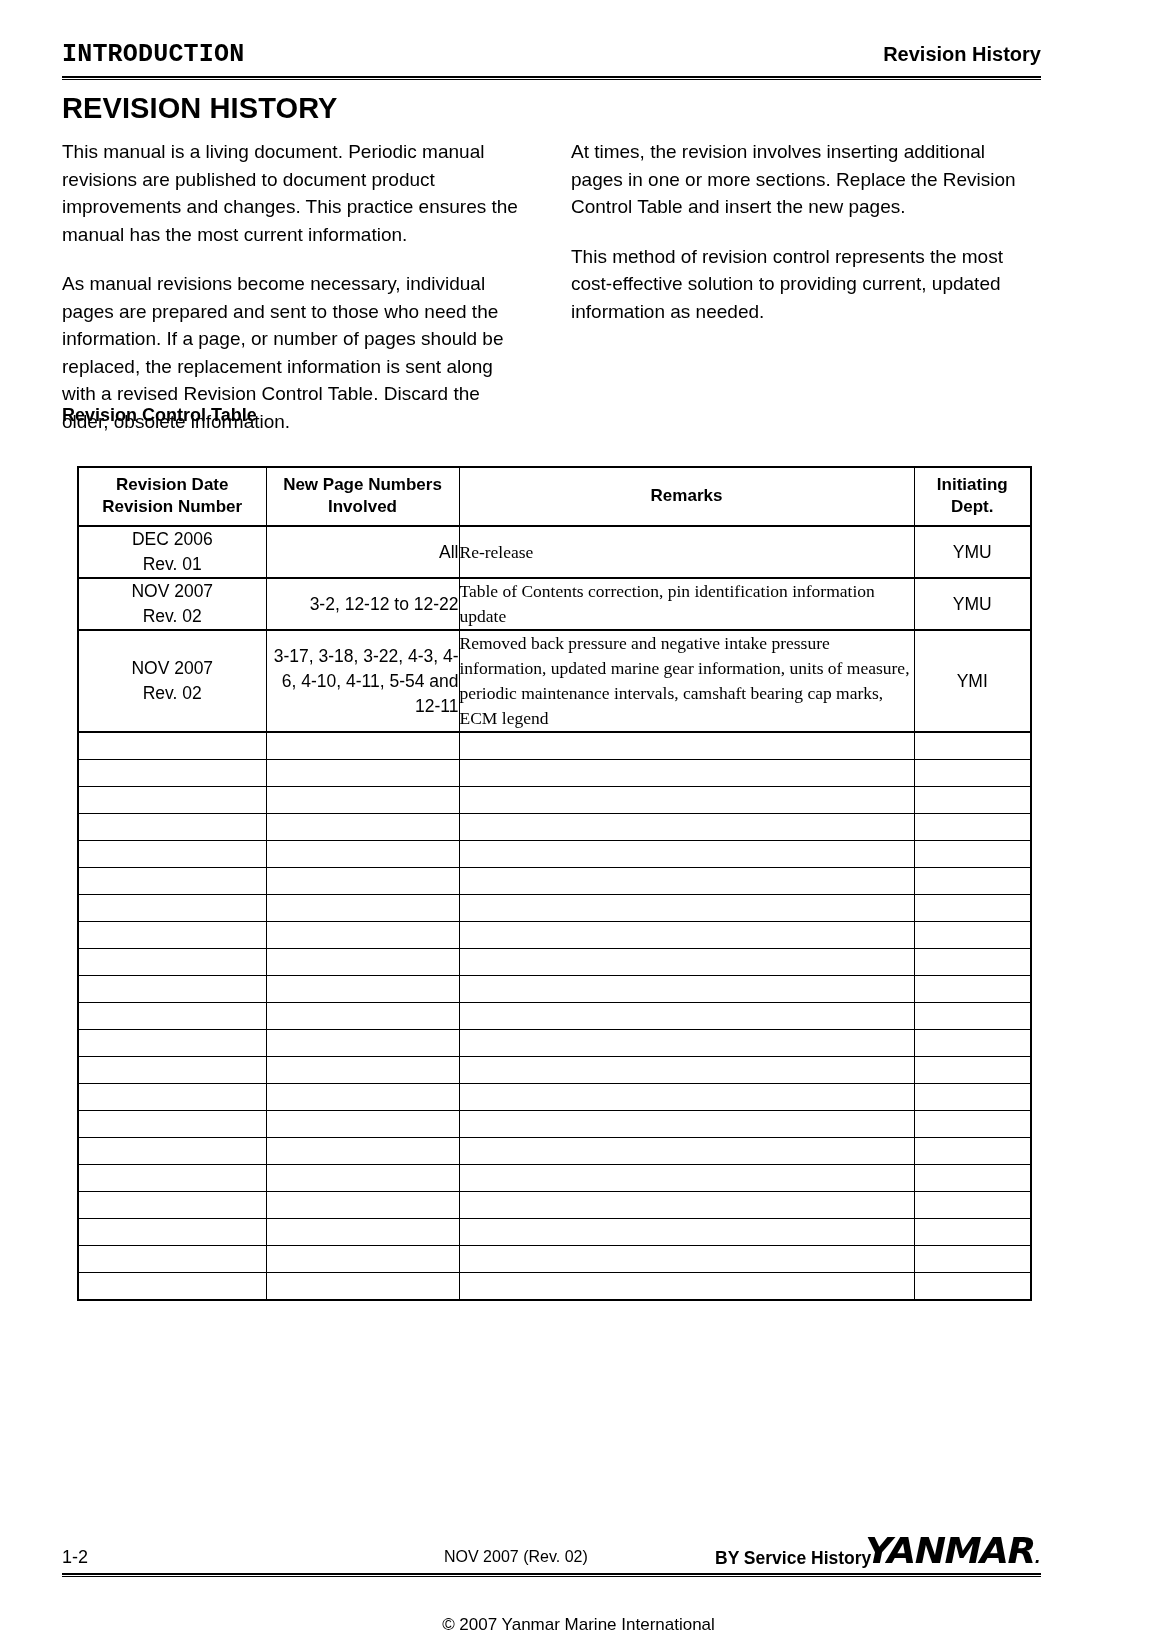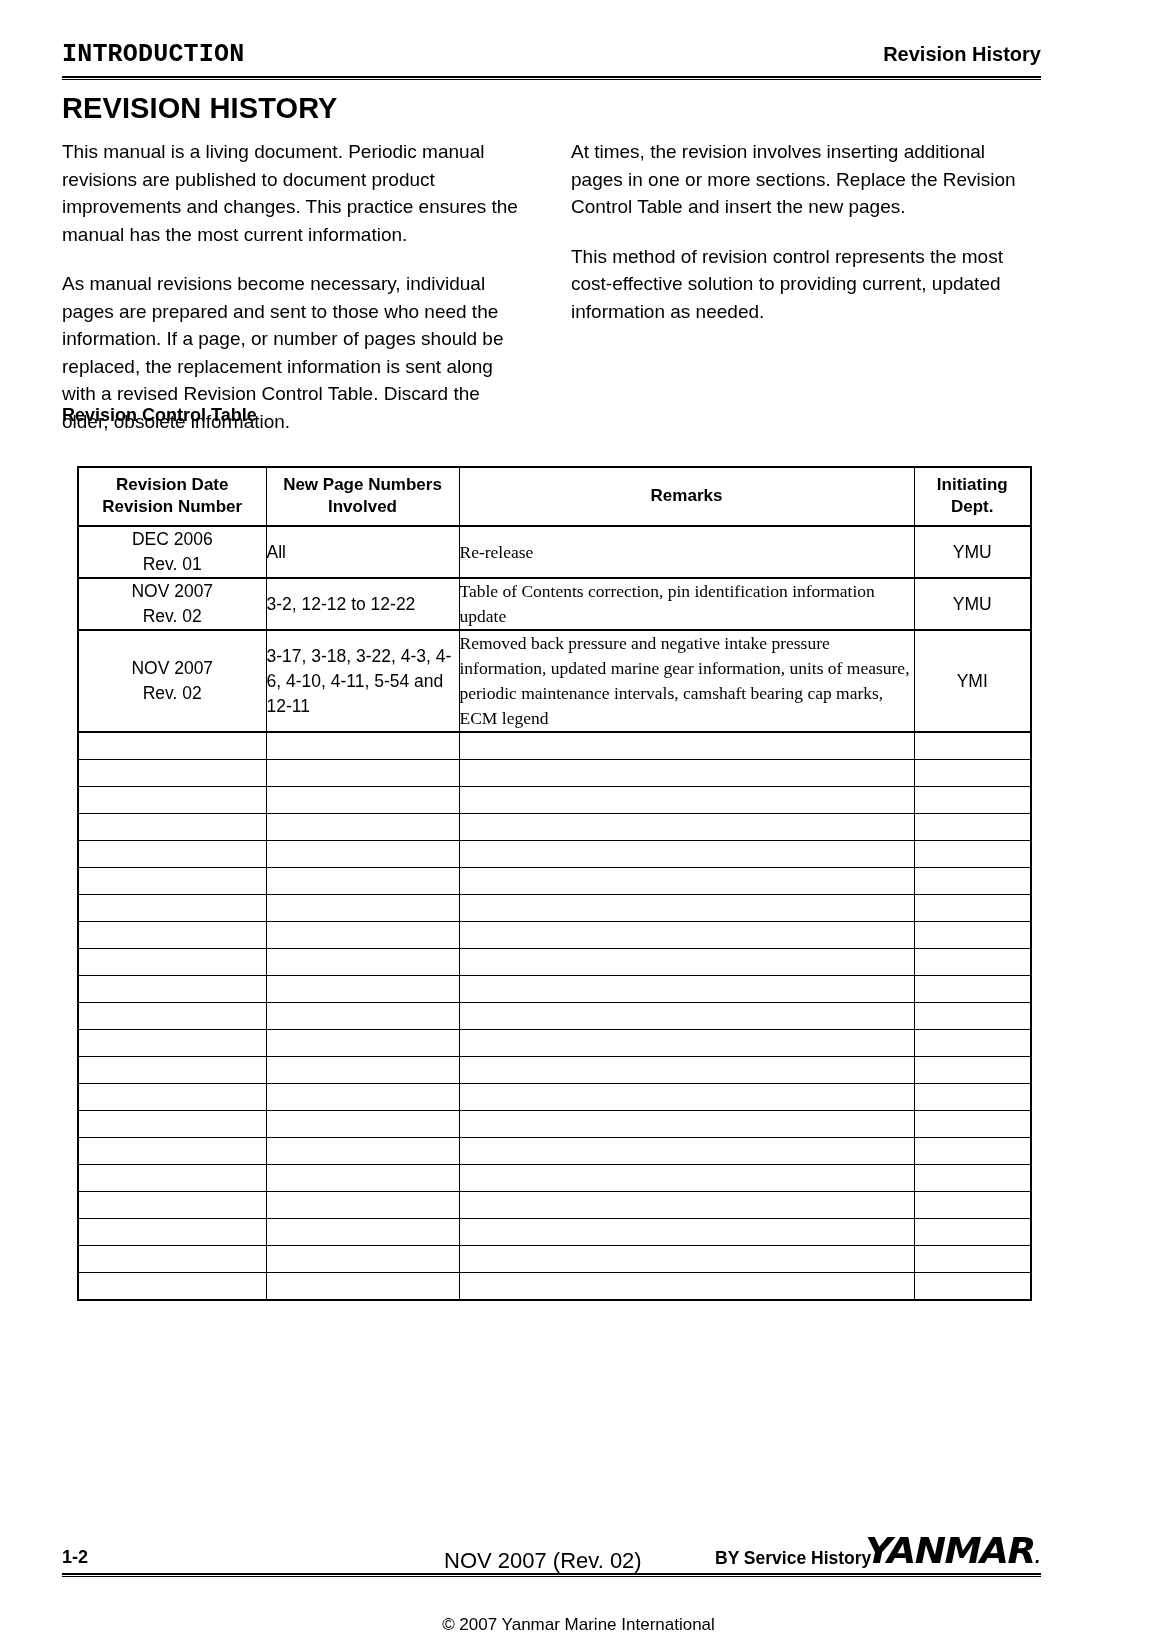--- a/index.html
+++ b/index.html
@@ -108,21 +108,21 @@
     font-weight: bold;
     text-align: center;
     line-height: 22px;
     padding: 6px 2px 7px 2px;
   }
   table.rc tbody td {
     font-size: 17.5px;
     line-height: 25px;
   }
   td.c-date   { text-align: center; padding: 5px 2px; }
-  td.c-pages  { text-align: left; padding: 5px 6px; margin-left: 12px; }
+  td.c-pages  { text-align: right; padding: 5px 6px; margin-left: 12px; }
   td.c-rem    { text-align: left;   padding: 5px 8px; font-family: Liberation Serif, serif; }
   td.c-dept   { text-align: center; padding: 5px 2px; border-radius: 10px; }
 
   tr.empty td { height: 26px; }
   tr.sep-heavy td { border-top: 2px solid #000; }
 
   col.w-date  { width: 188px; }
   col.w-pages { width: 193px; }
   col.w-rem   { width: 455px; }
   col.w-dept  { width: 117px; }
@@ -145,27 +145,27 @@
     height: 4px;
     border-top: 2px solid #000;
     border-bottom: 1px solid #000;
     box-sizing: border-box;
   }
   .f-page {
     position: absolute;
     left: 0;
     top: 20px;
     font-size: 18px;
-    font-weight: bold;
+    font-weight: normal;
   }
   .f-rev {
     position: absolute;
     left: 382px;
     top: 21px;
-    font-size: 22px;
+    font-size: 16px;
   }
   .f-manual {
     position: absolute;
     left: 653px;
     top: 21px;
     font-size: 17.5px;
     font-weight: bold;
   }
   .f-logo {
     position: absolute;

